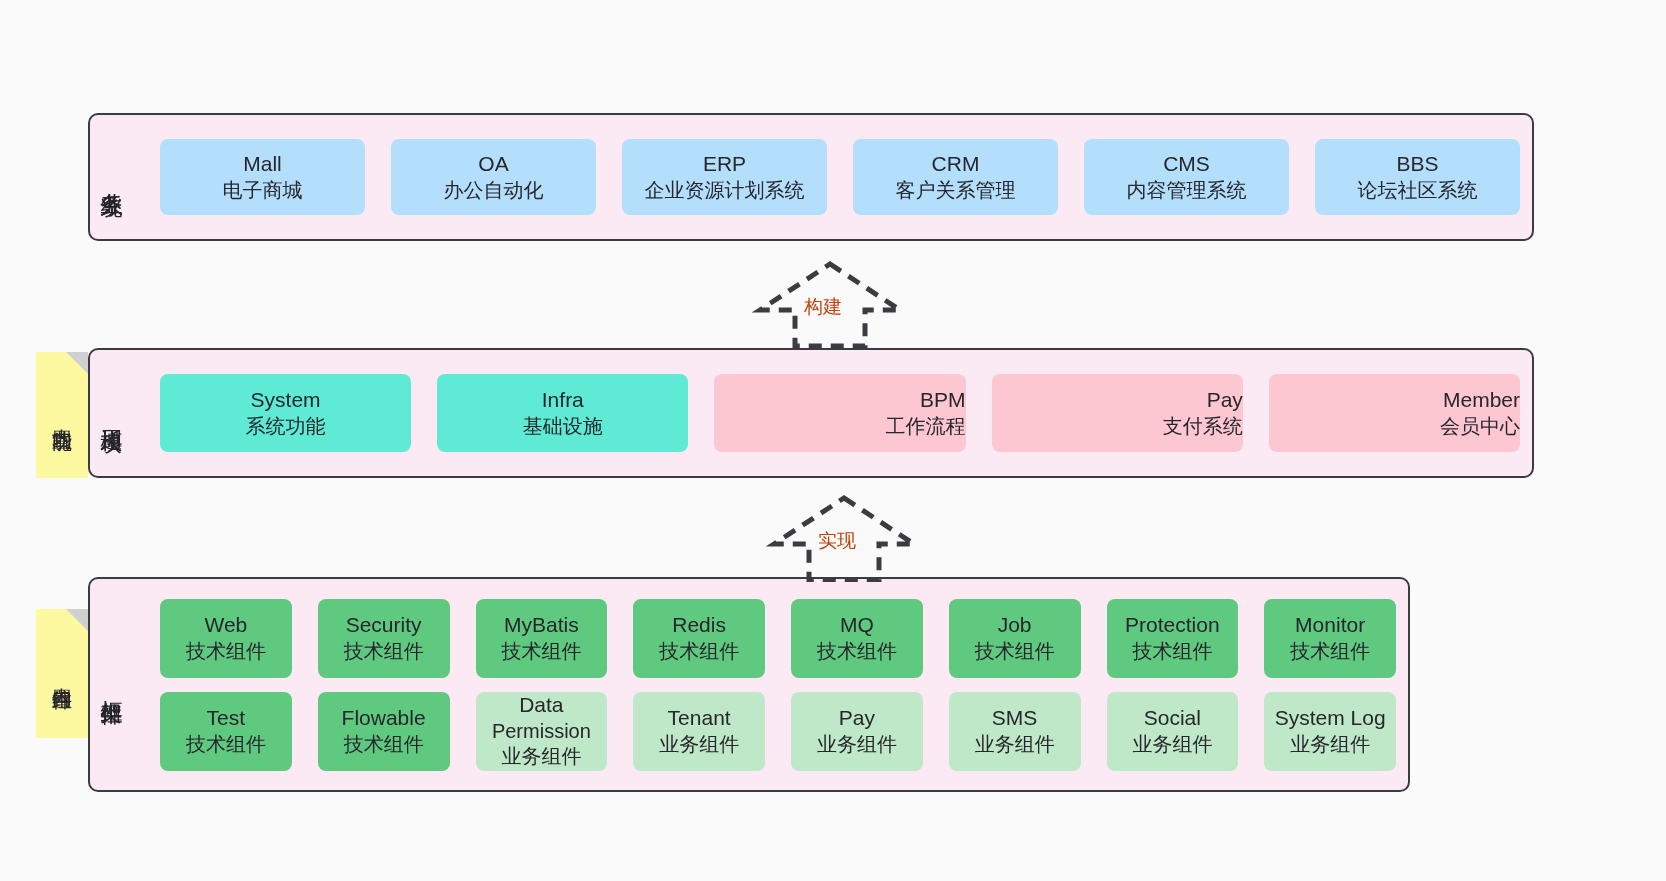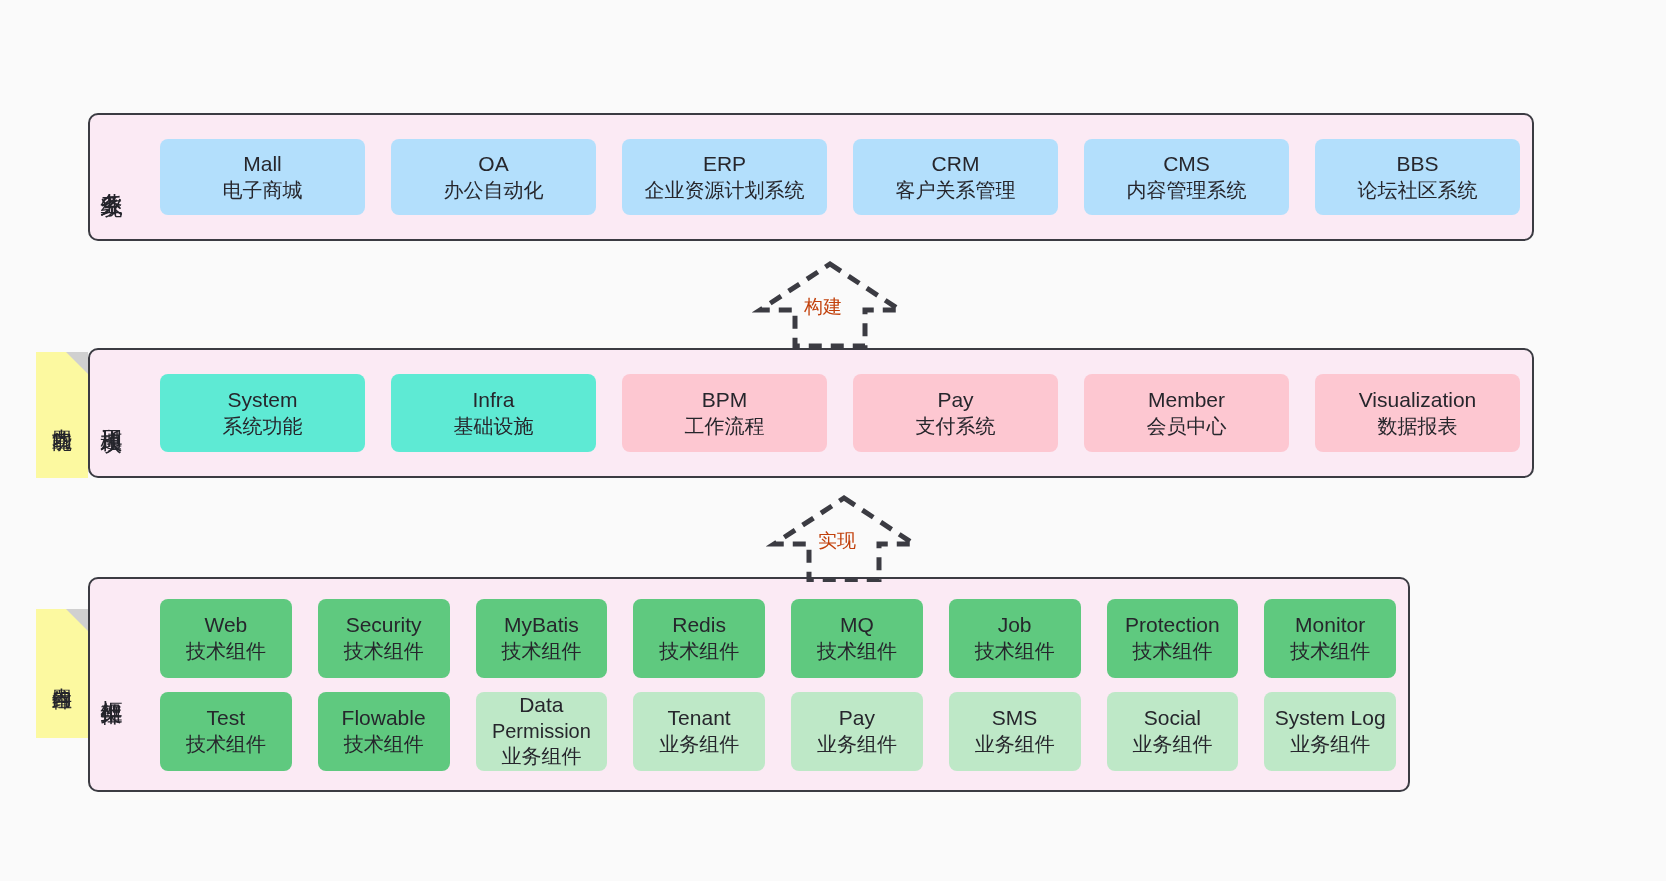--- a/index.html
+++ b/index.html
@@ -77,21 +77,21 @@
     color: #26262c;
     user-select: none;
   }
   .cell .t1 { font-size: 21px; }
   .cell .t2 { font-size: 20px; }
   .cell .t3 { font-size: 20px; }
 
   
   .blue     { background: #b3dffc; }
   .red      { background: #5eead4; }
-  .pinklite { background: #fdc7d1; }
+  .pinklite { background: #fdc7d1; align-items: flex-end; }
   .green    { background: #5fc97f; }
   .greenlite{ background: #bee8c7; }
 
   
   #layer-business { left: 88px; top: 113px;  width: 1446px; height: 128px; }
   #layer-business .row { height: 76px; }
 
   #layer-common   { left: 88px; top: 348px;  width: 1446px; height: 130px; }
   #layer-common .row { height: 78px; }
 
@@ -210,24 +210,20 @@
             <span class="t3">工作流程</span>
           </div>
           <div class="cell pinklite">
             <span class="t1">Pay</span>
             <span class="t3">支付系统</span>
           </div>
           <div class="cell pinklite">
             <span class="t1">Member</span>
             <span class="t3">会员中心</span>
           </div>
-          <div class="cell pinklite">
-            <span class="t1">Visualization</span>
-            <span class="t3">数据报表</span>
-          </div>
         </div>
       </div>
   </div>
 
   <div class="arrow" id="arrow-impl">
     <svg width="156" height="90" viewBox="0 0 156 90" fill="none">
       <path d="M 78 6 L 148 52 L 113 52 L 113 88 L 43 88 L 43 52 L 8 52 Z" stroke="#3b3b42" stroke-width="5" stroke-dasharray="13 9" fill="none" stroke-linejoin="miter" stroke-linecap="butt"></path>
     </svg>
     <span class="arrow-label">实现</span>
   </div>

